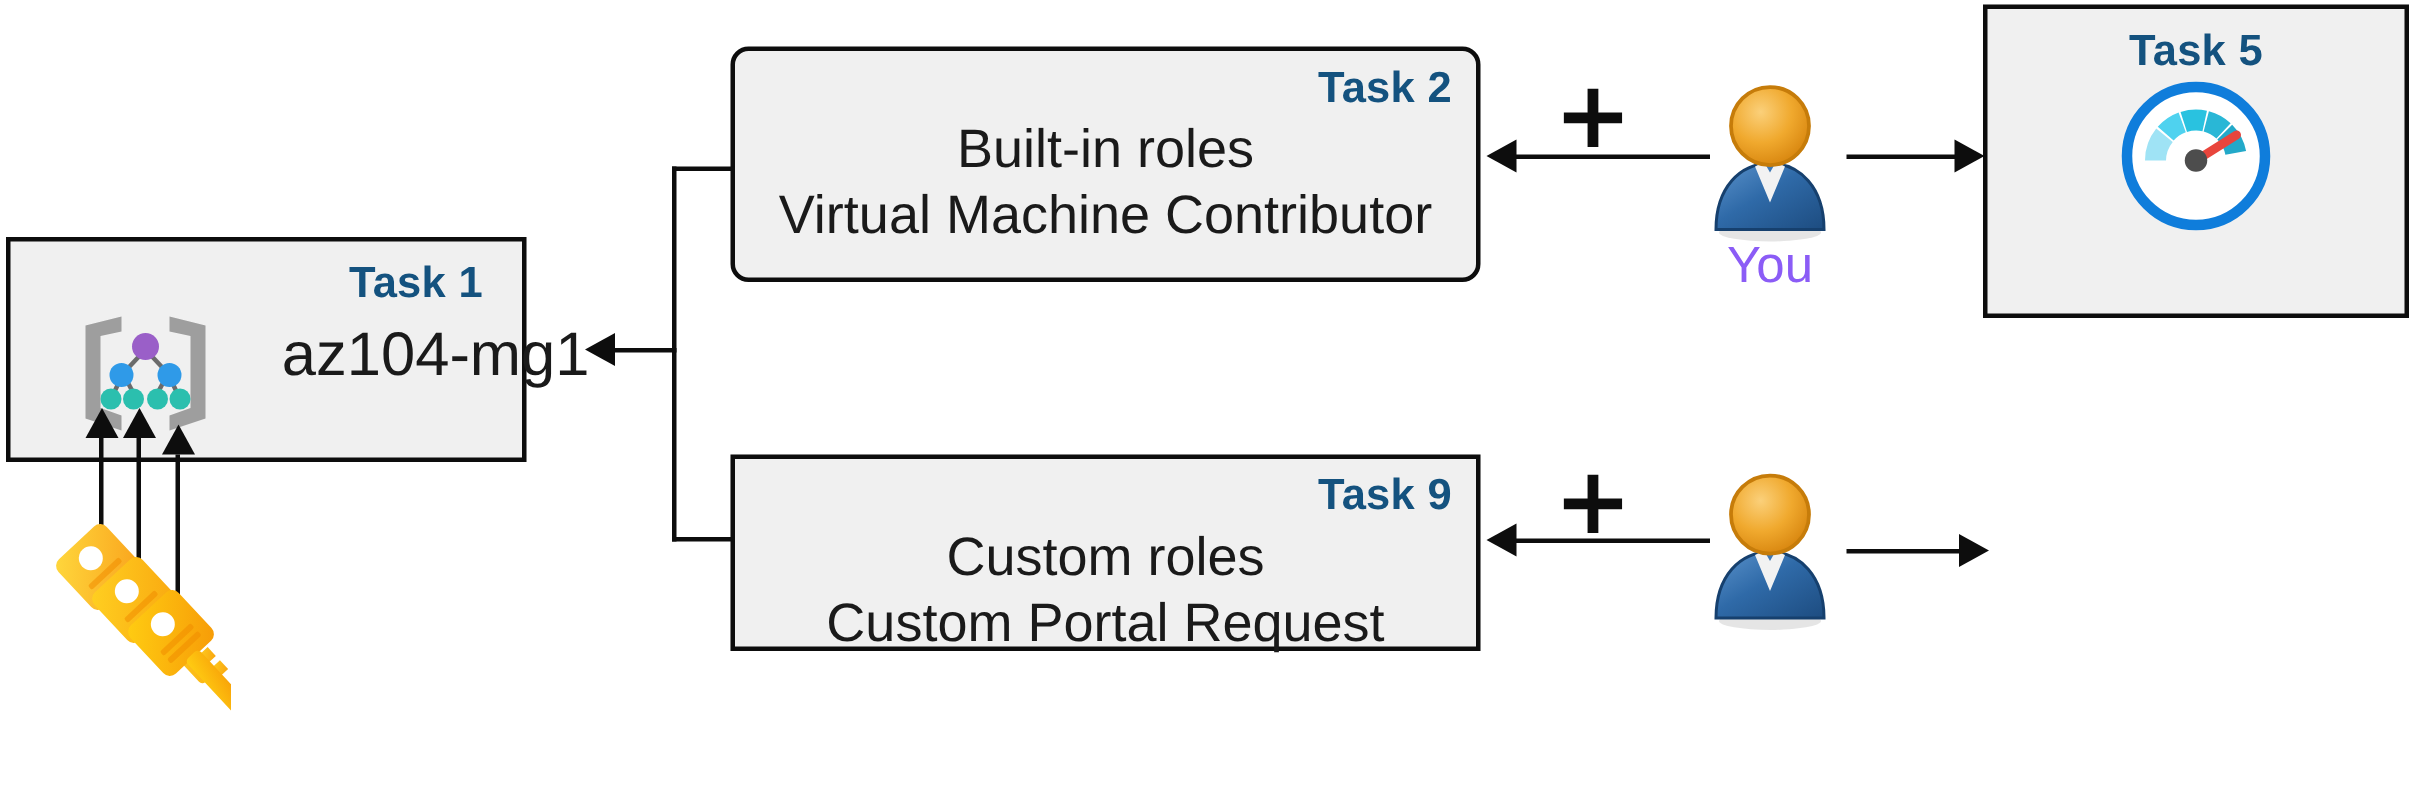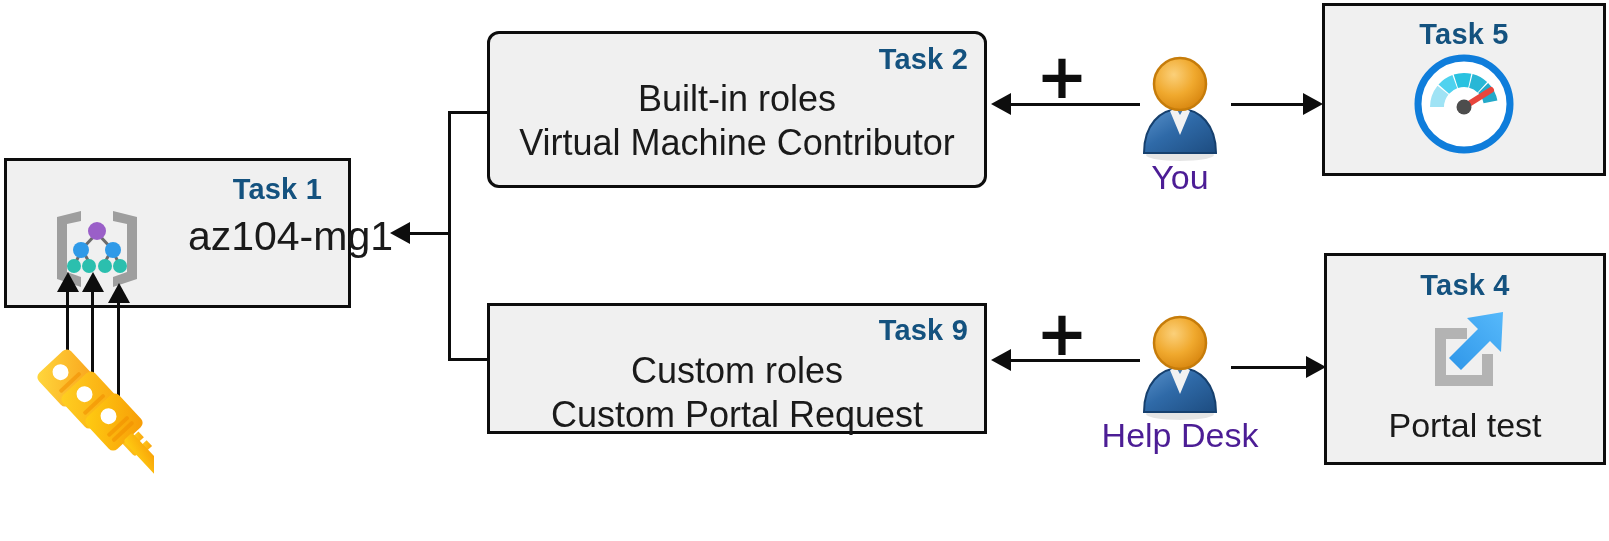--- a/index.html
+++ b/index.html
@@ -22,21 +22,21 @@
   #task2{left:487px;top:31px;width:500px;height:157px;border-radius:12px;}
   #task2-label{right:16px;top:9px;font-size:29px;}
   #task2-l1{top:44px;font-size:36px;}
   #task2-l2{top:88px;font-size:36px;}
 
   #task3{left:487px;top:303px;width:500px;height:131px;}
   #task3-label{right:16px;top:8px;font-size:29px;}
   #task3-l1{top:44px;font-size:36px;}
   #task3-l2{top:88px;font-size:36px;}
 
-  #task5{left:1322px;top:3px;width:284px;height:173px;}
+  #task5{left:1322px;top:3px;width:284px;height:209px;}
   #task5-label{left:0;width:100%;text-align:center;top:12px;font-size:29px;}
   #task5-text{top:150px;font-size:34px;}
 
   #task4{left:1324px;top:253px;width:282px;height:212px;}
   #task4-label{left:0;width:100%;text-align:center;top:13px;font-size:29px;}
   #task4-text{top:150px;font-size:34px;}
 
   
   .hline{position:absolute;background:#0d0d0d;height:3px;}
   .vline{position:absolute;background:#0d0d0d;width:3px;}
@@ -47,21 +47,21 @@
             border-left:20px solid #0d0d0d;}
   .ah-up{border-left:11px solid transparent;border-right:11px solid transparent;
          border-bottom:20px solid #0d0d0d;}
 
   .plus{position:absolute;color:#0d0d0d;font-size:62px;font-weight:bold;
         line-height:1;font-family:"DejaVu Sans",sans-serif;}
 
   
   .person{position:absolute;}
   .person-caption{position:absolute;left:0;width:100%;text-align:center;
-        font-size:34px;color:#4c1d95;line-height:1.05;}
+        font-size:34px;color:#8b5cf6;line-height:1.05;}
 
   
   .keys{position:absolute;}
 </style>
 </head>
 <body>
 
 <div class="stage">
 
   <div class="box" id="task1">
@@ -117,36 +117,20 @@
           <path d="M -10.3 -32.4 A 34 34 0 0 1 7.3 -33.2 L 4.3 -19.5 A 20 20 0 0 0 -6 -19 Z" fill="#29c2e0"></path>
           <path d="M 8.6 -32.9 A 34 34 0 0 1 23.1 -24.9 L 13.6 -14.6 A 20 20 0 0 0 5.1 -19.3 Z" fill="#29b7d6"></path>
           <path d="M 24.1 -23.9 A 34 34 0 0 1 33.4 -6.4 L 19.6 -3.8 A 20 20 0 0 0 14.2 -14 Z" fill="#23a9c9"></path>
           <line x1="0" y1="0" x2="27" y2="-17" stroke="#e8453c" stroke-width="6" stroke-linecap="round"></line>
           <circle cx="0" cy="0" r="7.5" fill="#4d4d4d"></circle>
         </g>
       </svg>
     </span>
   </div>
 
-  <div class="box" id="task4">
-    <div class="task-label" id="task4-label">Task 4</div>
-    <span style="position:absolute;left:50%;top:48px;transform:translateX(-50%);">
-      <svg width="100" height="96" viewBox="0 0 100 96">
-        <path d="M20 24 L20 82 L78 82 L78 50 L67 50 L67 71 L31 71 L31 35 L52 35 L52 24 Z" fill="#b3b3b3"></path>
-        <defs>
-          <linearGradient id="pgrad" x1="0" y1="1" x2="1" y2="0">
-            <stop offset="0%" stop-color="#2f96e8"></stop>
-            <stop offset="100%" stop-color="#56b9fb"></stop>
-          </linearGradient>
-        </defs>
-        <path d="M88 8 L52 14 L63 25 L34 54 L46 66 L75 37 L86 48 Z" fill="url(#pgrad)"></path>
-      </svg>
-    </span>
-    <div class="box-text" id="task4-text">Portal test</div>
-  </div>
 
   <div class="vline" style="left:448px;top:111px;height:250px;"></div>
   <div class="hline" style="left:448px;top:111px;width:42px;"></div>
   <div class="hline" style="left:448px;top:358px;width:42px;"></div>
   <div class="hline" style="left:408px;top:232px;width:43px;"></div>
   <div class="arrowhead ah-left" style="left:390px;top:222px;"></div>
 
   <div class="hline" style="left:1010px;top:103px;width:130px;"></div>
   <div class="arrowhead ah-left" style="left:991px;top:93px;"></div>
   <div class="plus" style="left:1036px;top:46px;">+</div>
@@ -259,16 +243,15 @@
         </linearGradient>
       </defs>
       <ellipse cx="50" cy="102" rx="34" ry="6" fill="#000" opacity=".10"></ellipse>
       <path d="M14 100 C14 72 30 56 50 56 C70 56 86 72 86 100 Z" fill="url(#bodyB)"></path>
       <path d="M14 100 C14 72 30 56 50 56 C70 56 86 72 86 100 Z" fill="none" stroke="#16406e" stroke-width="2"></path>
       <path d="M40 58 L50 82 L60 58 L54 55 L50 62 L46 55 Z" fill="#f2f2f2"></path>
       <circle cx="50" cy="31" r="26" fill="url(#headB)" stroke="#c67c0a" stroke-width="2.5"></circle>
     </svg>
   </div>
   <div class="person-caption" style="left:1080px;top:418px;width:200px;">
-    <div>Help Desk</div>
   </div>
 
 </div>
 
 </body></html>

